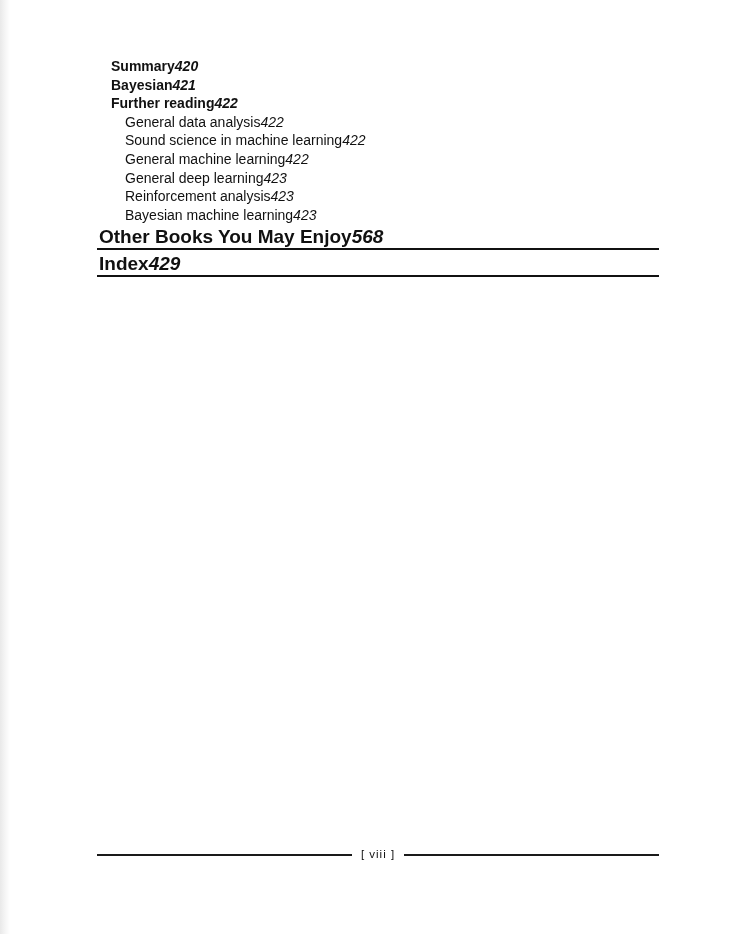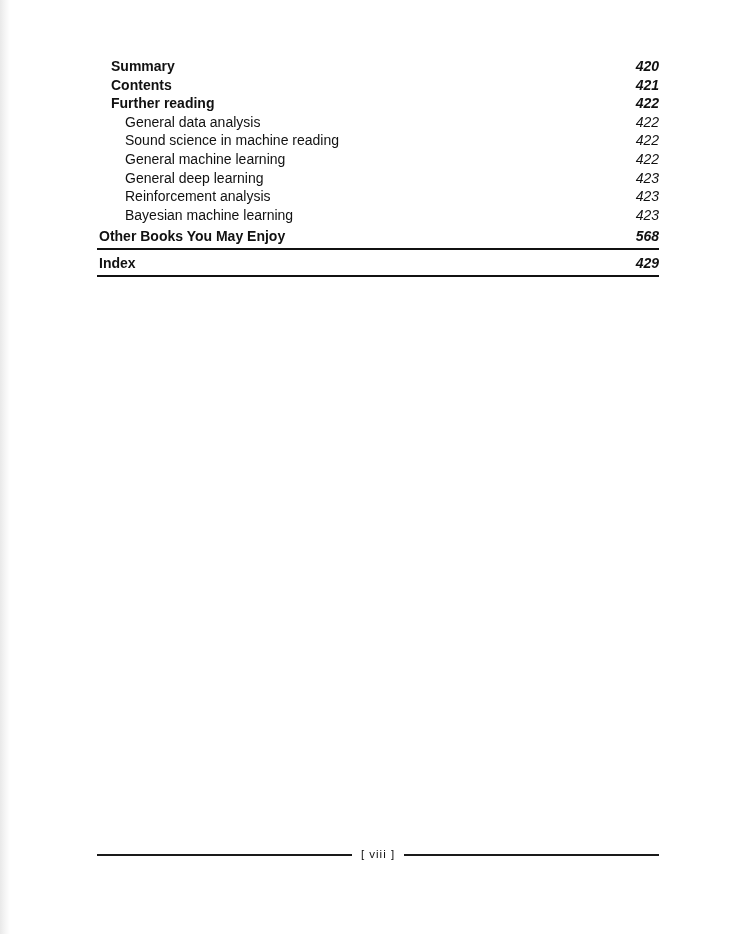--- a/index.html
+++ b/index.html
@@ -35,34 +35,34 @@
     color: #1c1c1c;
     padding-left: 4px;
     padding-bottom: 3px;
     border-bottom: 2px solid #1a1a1a;
   }
   .toc {
     margin-top: 13px;
   }
   .row {
     display: flex;
-    justify-content: space-between;
+    justify-content: flex-start;
     align-items: baseline;
     line-height: 18.6px;
     font-size: 14px;
   }
   .row .label { white-space: nowrap; }
   .row .pagenum { white-space: nowrap; font-style: italic; }
   .row.chapter {
     font-weight: bold;
   }
   .row.chapter .label { padding-left: 14px; }
   .row.section .label { padding-left: 28px; }
   .row.part {
-    font-size: 14px;
+    font-size: 19px;
     font-weight: bold;
     line-height: 17px;
     border-bottom: 2px solid #111111;
     padding-bottom: 3px;
     margin-top: 4px;
   }
   .row.part .label { padding-left: 2px; }
   .row.part + .row.part { margin-top: 5px; }
   .footer {
     position: absolute;
@@ -96,36 +96,36 @@
 
 
   <div class="toc">
 
     <div class="row chapter">
       <span class="label">Summary</span>
       <span class="pagenum">420</span>
     </div>
 
     <div class="row chapter">
-      <span class="label">Contents</span>
+      <span class="label">Bayesian</span>
       <span class="pagenum">421</span>
     </div>
 
     <div class="row chapter">
       <span class="label">Further reading</span>
       <span class="pagenum">422</span>
     </div>
 
     <div class="row section">
       <span class="label">General data analysis</span>
       <span class="pagenum">422</span>
     </div>
 
     <div class="row section">
-      <span class="label">Sound science in machine reading</span>
+      <span class="label">Sound science in machine learning</span>
       <span class="pagenum">422</span>
     </div>
 
     <div class="row section">
       <span class="label">General machine learning</span>
       <span class="pagenum">422</span>
     </div>
 
     <div class="row section">
       <span class="label">General deep learning</span>

